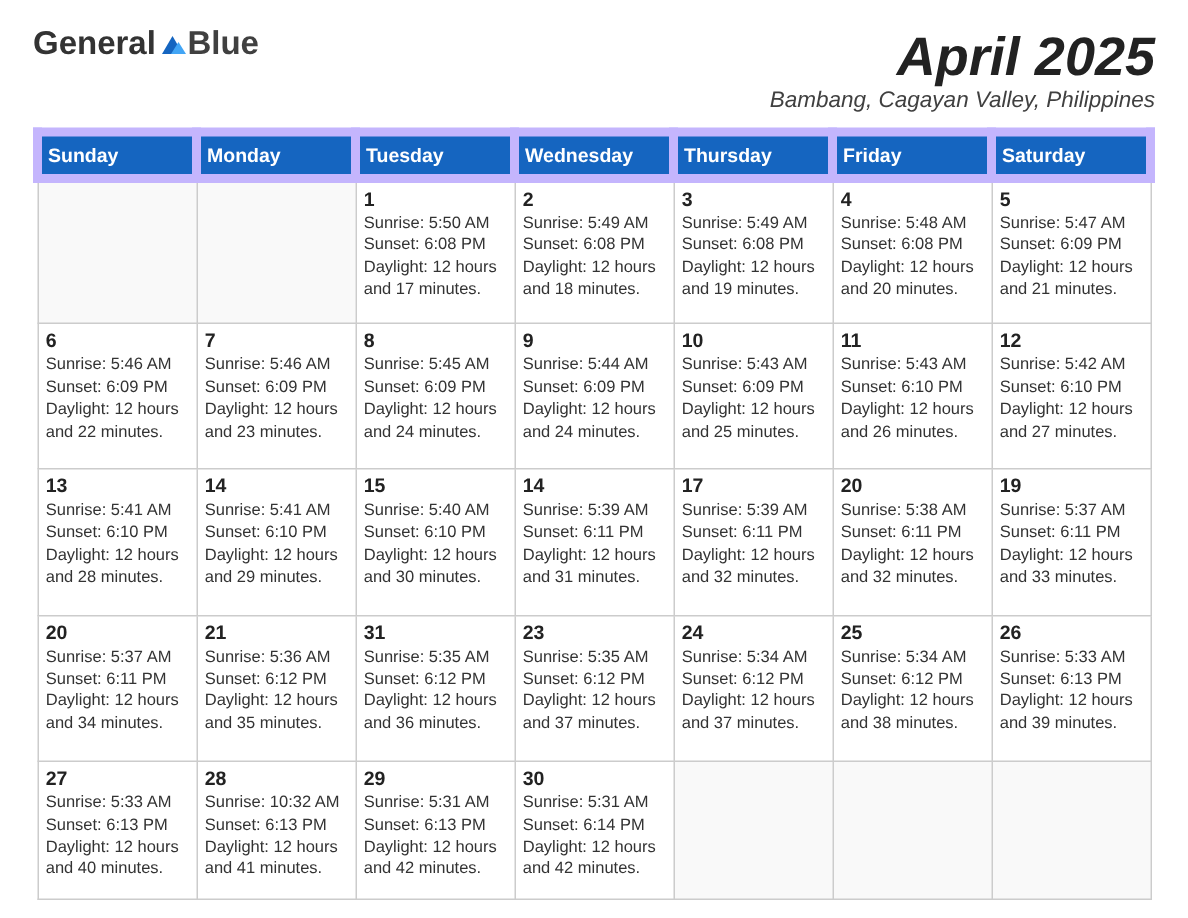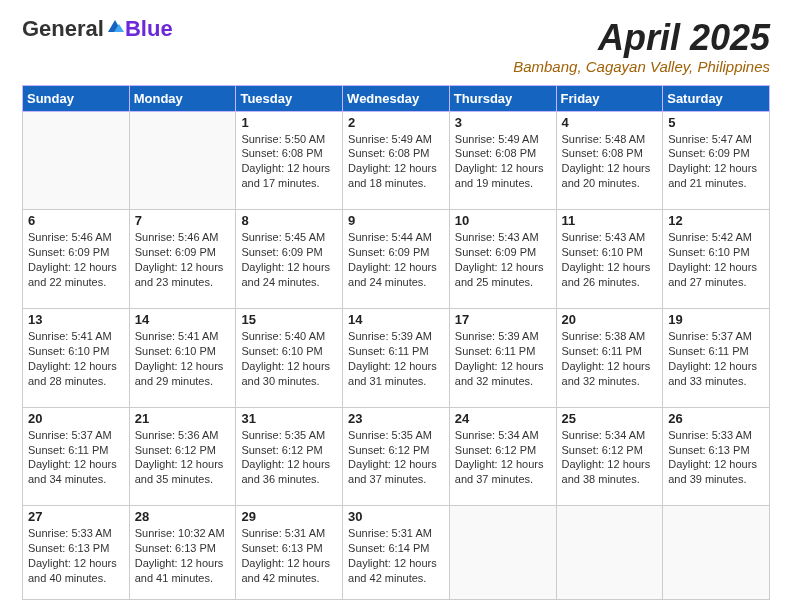--- a/index.html
+++ b/index.html
@@ -23,64 +23,64 @@
       align-items: flex-start;
       margin-bottom: 10px;
     }
     .logo {
       display: flex;
       flex-direction: column;
       align-items: flex-start;
     }
     .logo-text {
       display: flex;
-      align-items: flex-start;
+      align-items: flex-end;
       font-size: 22px;
       font-weight: bold;
       line-height: 1;
     }
     .logo-general {
       color: #333;
     }
     .logo-blue {
-      color: #6d28d9;
+      color: #404040;
     }
     .logo-icon {
       width: 18px;
       height: 18px;
       margin-left: 2px;
       margin-right: 1px;
     }
     .title-block {
       text-align: right;
       font-style: italic;
     }
     .title-month {
       font-size: 36px;
       font-weight: bold;
       color: #222;
       line-height: 1.1;
     }
     .title-location {
       font-size: 15px;
-      color: #a16207;
+      color: #404040;
     }
     .calendar {
       width: 100%;
       border-collapse: collapse;
       flex: 1;
     }
     .calendar th {
       background: #1565c0;
       color: #fff;
       font-size: 13px;
       font-weight: bold;
       padding: 5px 4px;
       text-align: left;
-      border: 1px solid #c4b5fd;
+      border: 6px solid #c4b5fd;
     }
     .calendar td {
       vertical-align: top;
       border: 1px solid #ccc;
       padding: 3px 5px;
       width: calc(100% / 7);
       font-size: 10px;
       color: #333;
       background: #fff;
       height: 88px;

